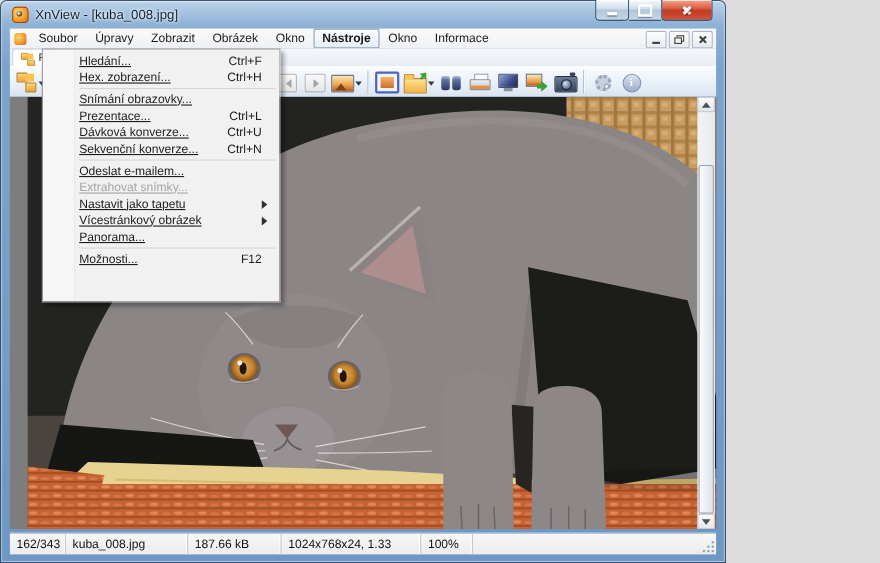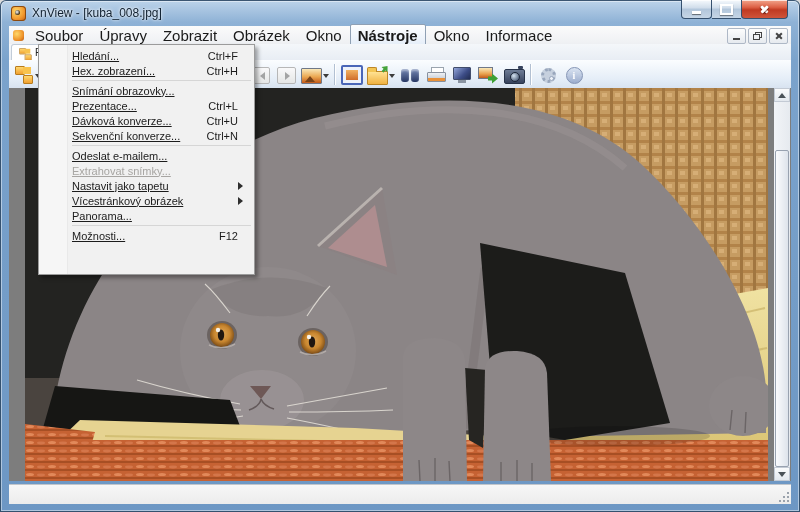--- a/index.html
+++ b/index.html
@@ -1,16 +1,16 @@
 <!DOCTYPE html>
 <html><head>
 <meta charset="utf-8">
 <style>
   html,body{margin:0;padding:0;background:#dcdcdc;font-family:"Liberation Sans",sans-serif;}
-  .window{position:relative;width:800px;height:512px;overflow:hidden;border-radius:6px 6px 0 0;
+  .window{position:relative;width:660px;height:512px;overflow:hidden;border-radius:6px 6px 0 0;
     background:linear-gradient(180deg,#bdd4ea 0,#8fb2d6 22px,#7ba3cc 60px,#6d97c4 100%);
     box-shadow:inset 0 0 0 1px rgba(30,60,90,.85), inset 0 0 0 2px rgba(255,255,255,.45);}
   
   .titlebar{position:absolute;top:0;left:0;right:0;height:26px;}
   .app-icon{position:absolute;left:11px;top:6px;width:15px;height:15px;border-radius:4px;
     background:radial-gradient(circle at 35% 35%,#ffd86a,#f29a2e 55%,#c35a12);box-shadow:inset 0 0 0 1px #8a4a10;}
   .app-icon::after{content:"";position:absolute;left:4px;top:4px;width:5px;height:5px;border-radius:50%;
     background:radial-gradient(circle at 40% 40%,#fff,#3a2a10 70%);}
   .title-text{position:absolute;left:32px;top:6px;font-size:12px;color:#102030;white-space:nowrap;
     text-shadow:0 0 4px rgba(255,255,255,.95),0 0 2px rgba(255,255,255,.9);}
@@ -24,21 +24,21 @@
   .g-max{width:9px;height:7px;border:2px solid #fff;box-shadow:0 1px 1px rgba(0,0,0,.4);}
   .g-x{position:relative;width:11px;height:11px;}
   .g-x::before,.g-x::after{content:"";position:absolute;left:1px;top:4px;width:9px;height:2.5px;background:#fff;
     border-radius:1px;box-shadow:0 1px 1px rgba(80,10,0,.6);}
   .g-x::before{transform:rotate(45deg);} .g-x::after{transform:rotate(-45deg);}
   
   .menubar{position:absolute;top:26px;left:9px;right:9px;height:18px;background:linear-gradient(#fbfbfb,#eef0f3);
     display:flex;align-items:center;padding-left:2px;}
   .mb-logo{width:11px;height:11px;margin:0 3px 0 2px;border-radius:3px;flex:0 0 auto;
     background:radial-gradient(circle at 35% 35%,#ffd86a,#ef952c 60%,#b85510);}
-  .mb-item{font-size:15px;color:#1a1a1a;padding:2px 7px;border:1px solid transparent;}
+  .mb-item{font-size:11px;color:#1a1a1a;padding:2px 7px;border:1px solid transparent;}
   .mb-item.active{border:1px solid #8fa0b4;background:linear-gradient(#fdfeff,#e4edf8);border-radius:2px;font-weight:bold;}
   .mdi{position:absolute;right:3px;top:2px;display:flex;gap:2px;}
   .mdi-btn{width:17px;height:14px;border:1px solid #aeb8c6;border-radius:2px;background:linear-gradient(#fdfdfd,#e6eaef);
     display:flex;align-items:center;justify-content:center;}
   .mg-min{width:7px;height:2px;background:#444;margin-top:6px;}
   .mg-res{position:relative;width:9px;height:8px;}
   .mg-res::before{content:"";position:absolute;right:0;top:0;width:5px;height:4px;border:1px solid #444;}
   .mg-res::after{content:"";position:absolute;left:0;bottom:0;width:5px;height:4px;border:1px solid #444;background:#eef0f3;}
   .mg-x{position:relative;width:8px;height:8px;}
   .mg-x::before,.mg-x::after{content:"";position:absolute;left:0;top:3px;width:8px;height:2px;background:#444;}
@@ -386,20 +386,27 @@
           <span class="tri-up"></span>
         </div>
       <div class="vsb-thumb"></div>
       <div class="vsb-btn down">
           <span class="tri-down"></span>
         </div>
     </div>
   </div>
 
   <div class="statusbar">
+    <div id="statusbar-fields" style="display:flex;height:100%;">
+        <div class="sb-field" style="width: 44px;">162/343</div>
+        <div class="sb-field" style="width: 104px;">kuba_008.jpg</div>
+        <div class="sb-field" style="width: 78px;">187.66 kB</div>
+        <div class="sb-field" style="width: 120px;">1024x768x24, 1.33</div>
+        <div class="sb-field" style="width: 40px;">100%</div>
+      </div>
     <div class="sb-grip"></div>
   </div>
 
   <div class="menu-popup">
     <div id="menu-items">
         <div class="m-item">
           <span class="m-label">Hledání...</span>
           <span class="m-key">Ctrl+F</span>
         </div>
         <div class="m-item">

